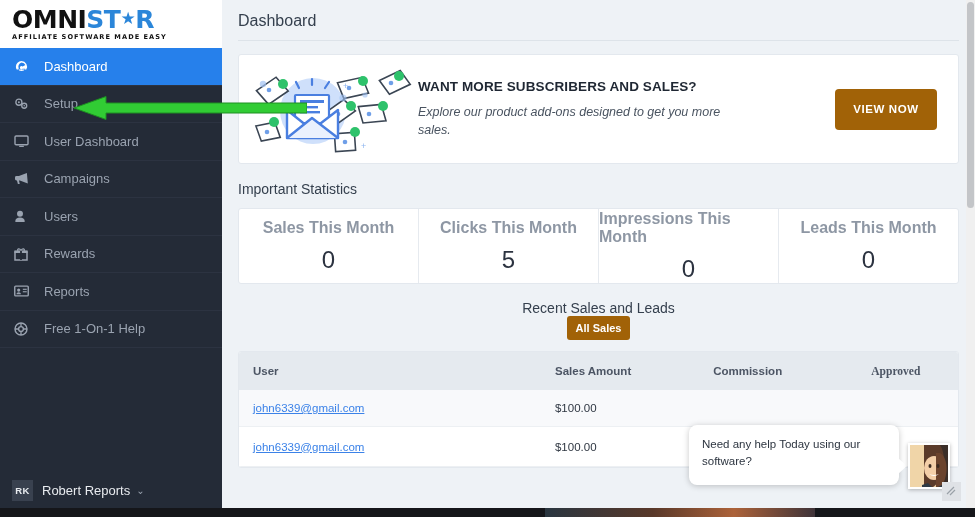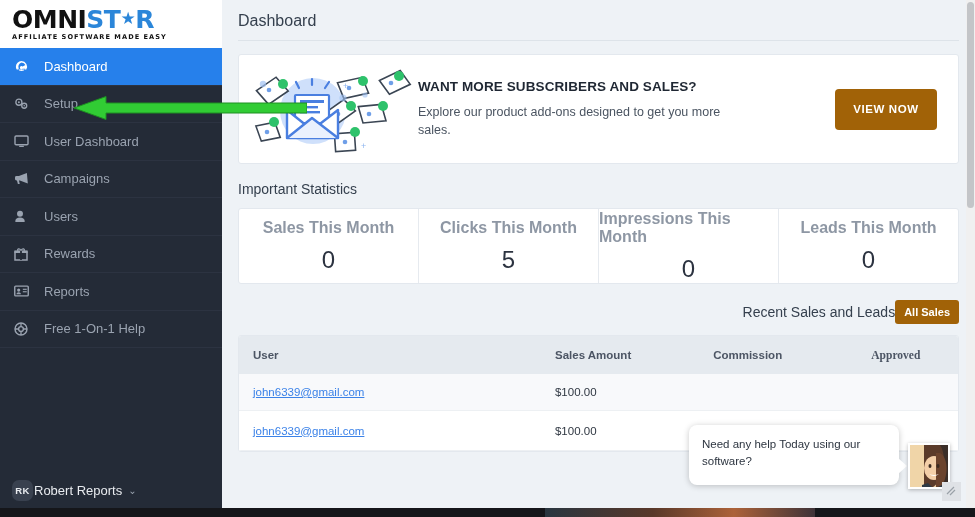--- a/index.html
+++ b/index.html
@@ -54,25 +54,25 @@
   .nav-icon svg { display: block; }
   .nav-label { line-height: 1; }
 
   #user-box {
     position: absolute; left: 0; bottom: 8px;
     width: 222px; height: 38px;
     display: flex; align-items: center; padding-left: 12px;
     color: #e8ebef; font-size: 13px; cursor: pointer;
   }
   #avatar-initials {
-    width: 21px; height: 21px; border-radius: 7px;
+    width: 21px; height: 21px; border-radius: 0;
     background: #39414f; color: #e8ebef;
     font-size: 9.5px; font-weight: 700;
     display: flex; align-items: center; justify-content: center;
-    margin-right: 1px; letter-spacing: 0.4px; text-align: right;
+    margin-right: 9px; letter-spacing: 0.4px; text-align: right;
   }
   .caret { margin-left: 6px; font-size: 10px; color: #9aa3b0; }
 
   
   #main {
     position: absolute; left: 222px; top: 0;
     width: 753px; height: 517px;
     background: #eef2f6; overflow: hidden;
   }
   #page-title {
@@ -96,39 +96,40 @@
     display: flex; align-items: center;
     position: relative; overflow: hidden;
   }
   #banner-art { width: 175px; height: 110px; flex: 0 0 175px; position: relative; }
   #banner-text { flex: 1 1 auto; padding-left: 4px; }
   #banner-head {
     font-size: 13.5px; font-weight: 700; color: #1f2733;
     letter-spacing: 0.1px; margin-bottom: 9px;
   }
   #banner-sub {
-    font-size: 12.5px; color: #4a5461; line-height: 1.45; max-width: 330px;
+    font-size: 12.5px; color: #4a5461; line-height: 1.45; max-width: 330px; font-style: italic;
   }
   #view-now {
     margin-right: 21px; flex: 0 0 auto;
     background: #a16207; color: #fff;
     border: none; border-radius: 4px;
     width: 102px; height: 41px;
     font-size: 11.5px; font-weight: 700; letter-spacing: 0.6px;
     cursor: pointer; font-family: "Liberation Sans", sans-serif;
   }
 
   
   .section-head {
     font-size: 14px; color: #35404e;
     padding: 17px 0 11px 16px;
   }
   .section-head-row {
-    display: flex; align-items: center; justify-content: flex-end;
+    display: flex; align-items: center; justify-content: space-between;
     padding: 16px 16px 11px 16px;
+    flex-direction: column;
   }
   .section-head-row .section-title { font-size: 14px; color: #35404e; }
   #all-sales {
     background: #a16207; color: #fff; border: none;
     border-radius: 3px; padding: 6px 9px;
     font-size: 11px; font-weight: 700; cursor: pointer;
     font-family: "Liberation Sans", sans-serif;
   }
 
   

